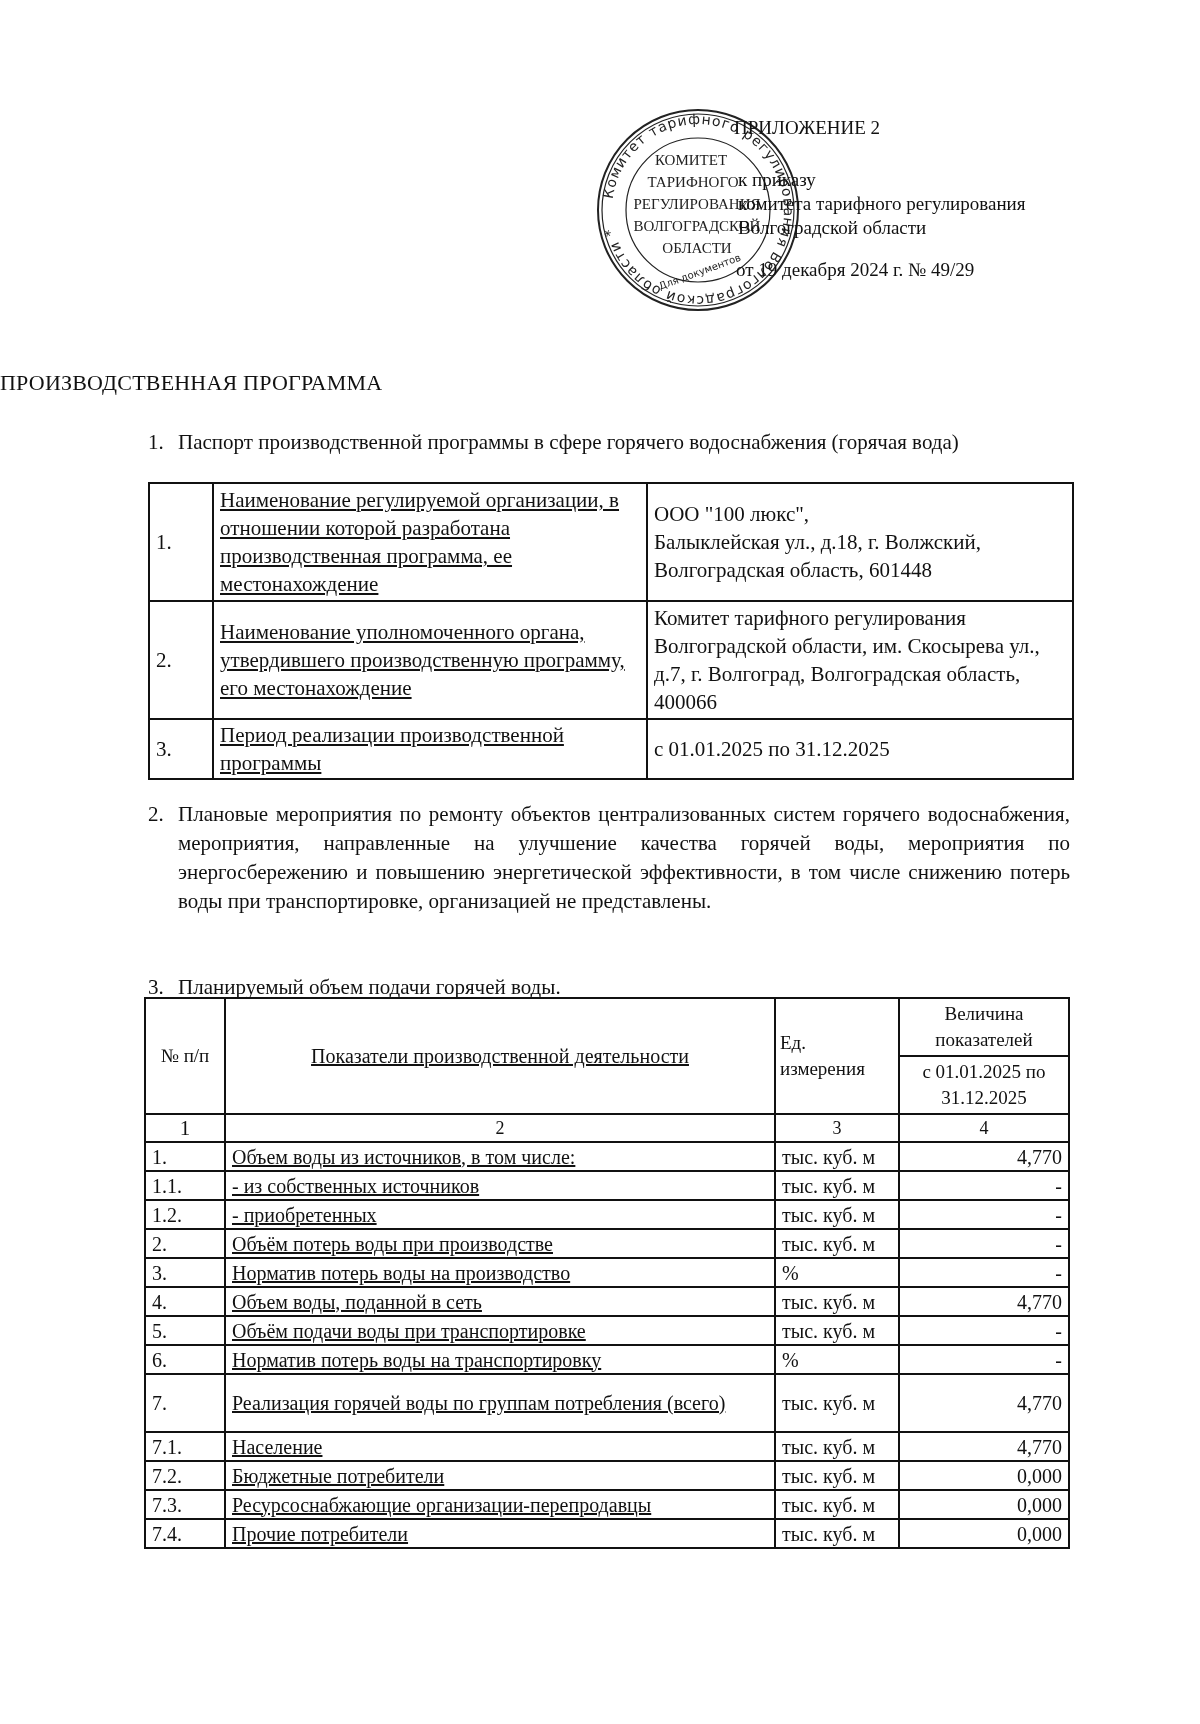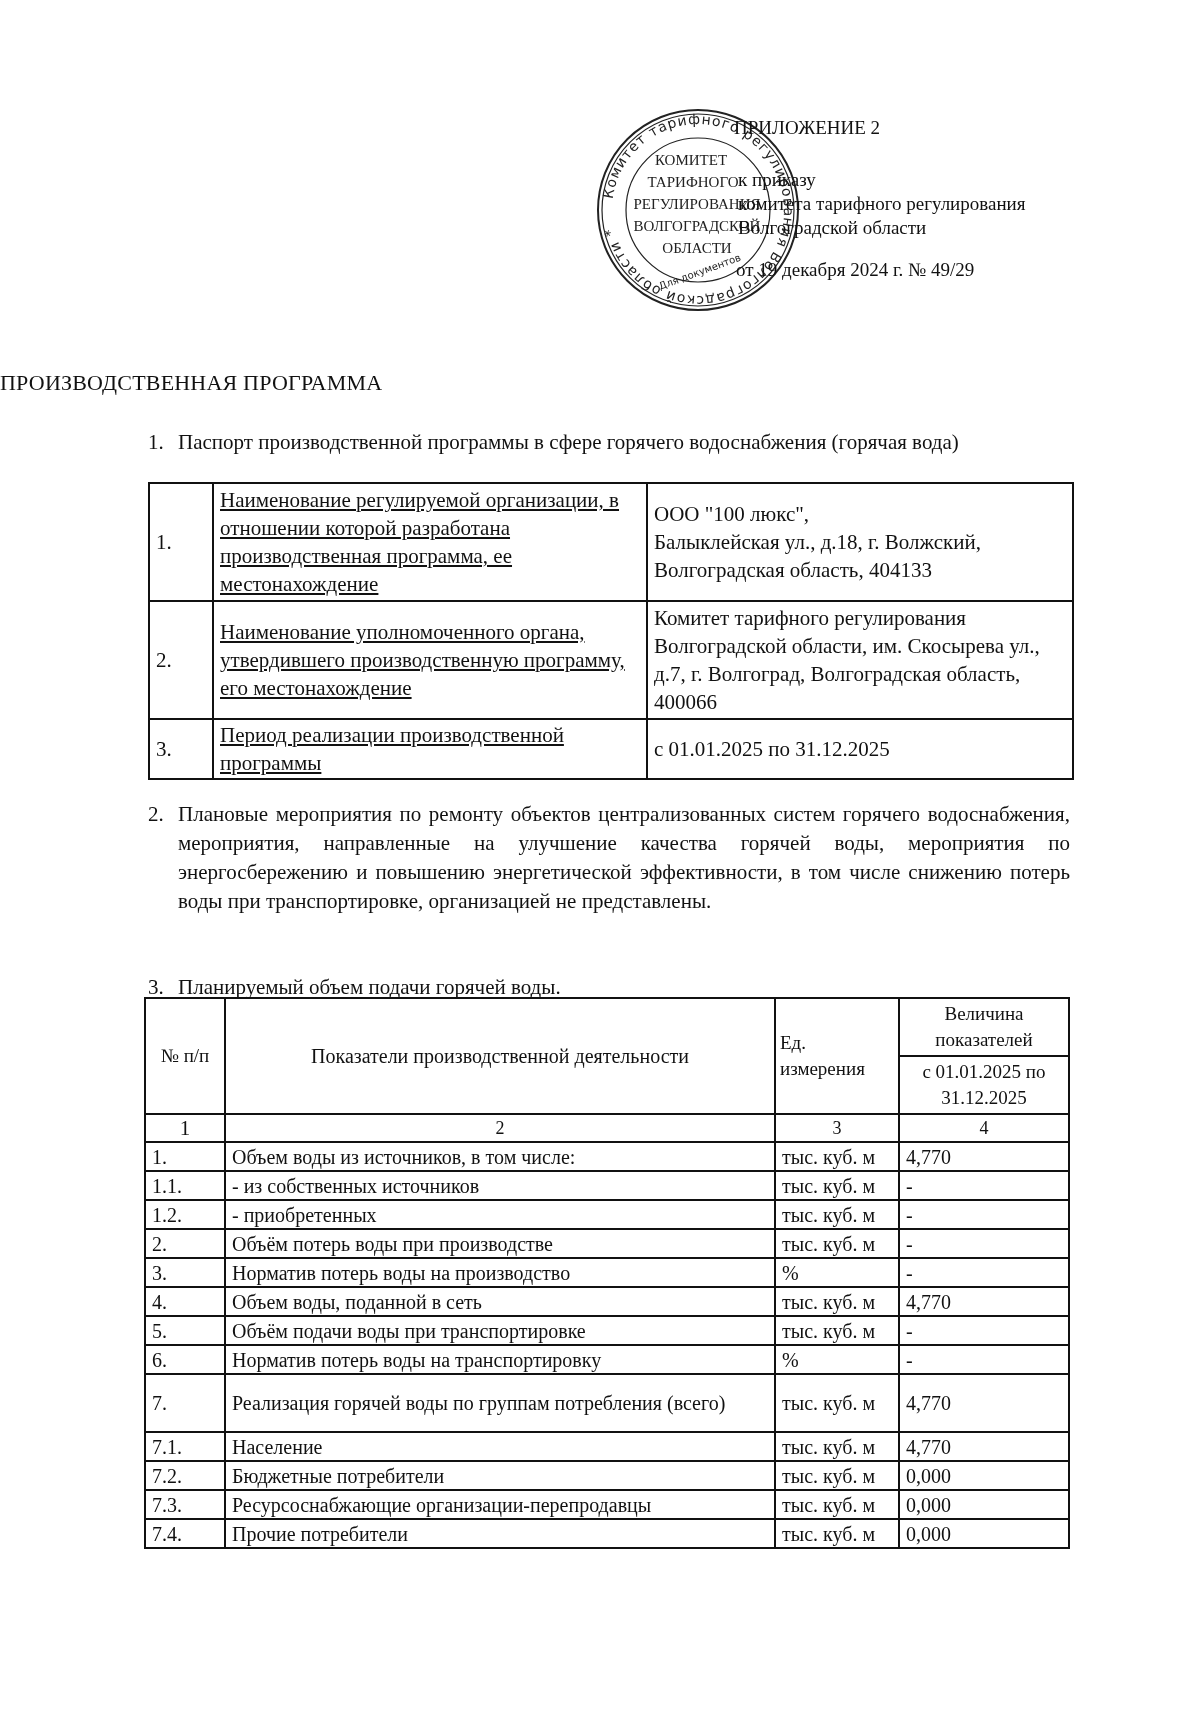--- a/index.html
+++ b/index.html
@@ -31,23 +31,23 @@
 
   .t1 { left: 148px; top: 482px; width: 926px; font-size: 21px; line-height: 28px; }
   .t1 td { padding: 1px 6px 1px 6px; vertical-align: middle; }
   .t1 .c1 { width: 50px; }
   .t1 .c2 { width: 420px; text-decoration: underline; }
 
   .t2 { left: 144px; top: 997px; width: 926px; font-size: 20px; line-height: 26px; }
   .t2 th { text-align: center; vertical-align: middle; padding: 2px 4px; }
   .t2 td { padding: 0 6px; vertical-align: middle; height: 27px; }
   .t2 .cn { width: 62px; }
-  .t2 .cname { width: 536px; }
+  .t2 .cname { width: 536px; text-decoration: underline; }
   .t2 .cunit { width: 110px; text-align: left; white-space: nowrap; }
-  .t2 .cval { text-align: left; }
+  .t2 .cval { text-align: right; }
   .t2 .idx td { text-align: center; height: 25px; font-size: 18px; }
   .t2 .idx td.first { font-size: 21px; }
 </style>
 </head>
 <body>
 
 <div class="abs stamp">
   <svg width="210" height="210" viewBox="0 0 210 210">
     <defs>
       <path id="outerArc" d="M105,105 m-86,0 a86,86 0 1,1 172,0 a86,86 0 1,1 -172,0"></path>
@@ -86,21 +86,21 @@
   <div class="body">Паспорт производственной программы в сфере горячего водоснабжения (горячая вода)</div>
 </div>
 
 <table class="t1">
   <tbody>
       <tr style="height:118px">
     <td class="c1">1.</td>
     <td class="c2">Наименование регулируемой организации, в отношении которой разработана производственная программа, ее местонахождение</td>
     <td>
       <div>ООО "100 люкс",</div>
-      <div>Балыклейская ул., д.18, г. Волжский, Волгоградская область, 404133</div>
+      <div>Балыклейская ул., д.18, г. Волжский, Волгоградская область, 601448</div>
     </td>
   </tr>
   <tr style="height:118px">
     <td class="c1">2.</td>
     <td class="c2">Наименование уполномоченного органа, утвердившего производственную программу, его местонахождение</td>
     <td>Комитет тарифного регулирования Волгоградской области, им. Скосырева ул., д.7, г. Волгоград, Волгоградская область, 400066</td>
   </tr>
   <tr style="height:58px">
     <td class="c1">3.</td>
     <td class="c2">Период реализации производственной программы</td>

